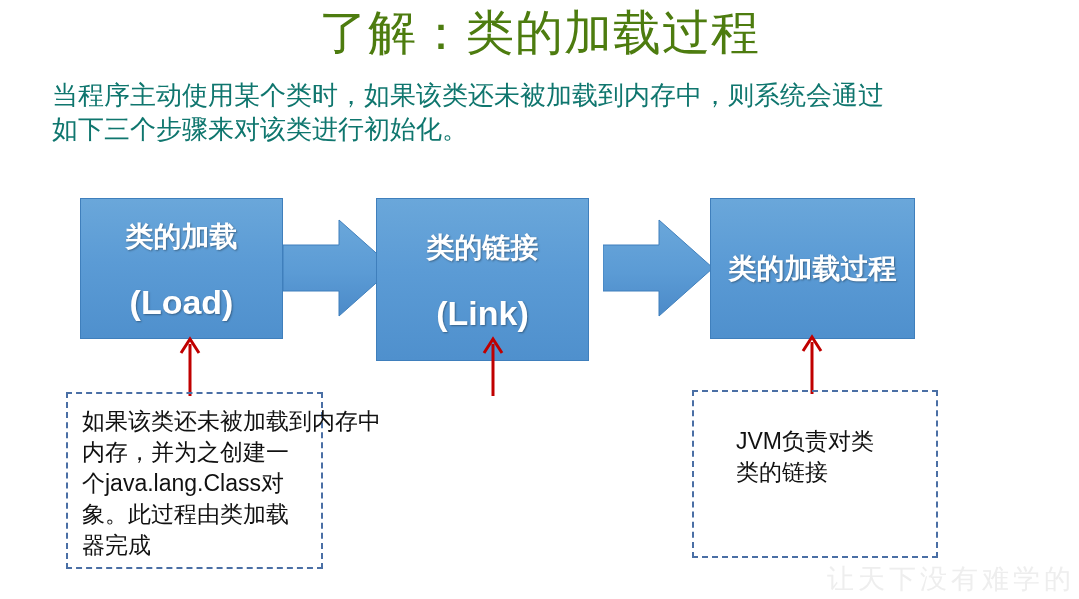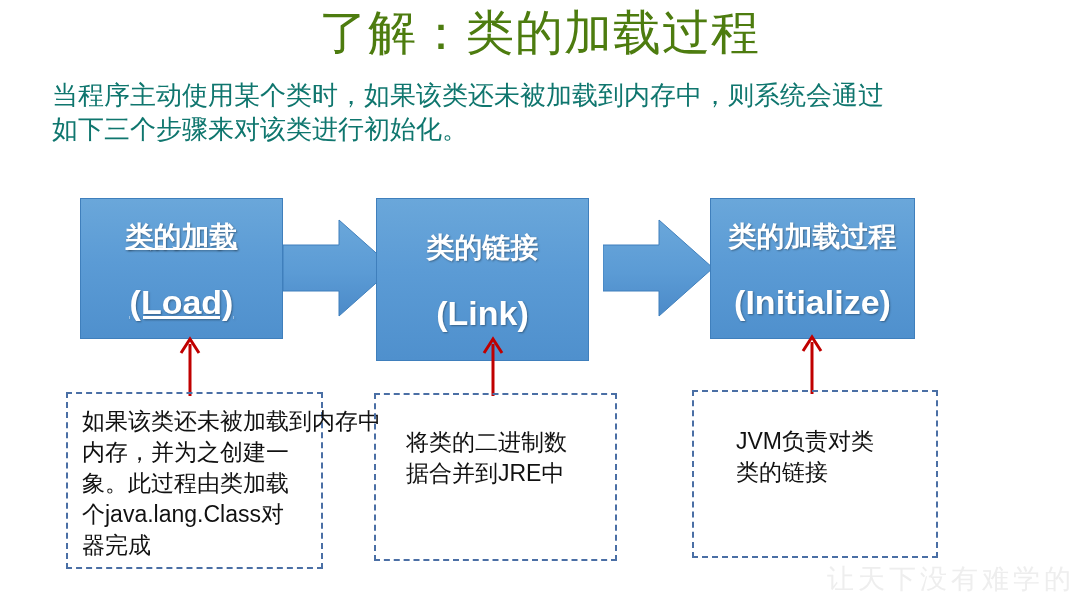--- a/index.html
+++ b/index.html
@@ -68,21 +68,21 @@
   }
   .stage-en {
     font-family: "Liberation Sans", "DejaVu Sans", sans-serif;
     font-size: 34px;
     font-weight: 700;
     line-height: 36px;
     white-space: nowrap;
     margin-top: 28px;
   }
 
-  #box-load      { left: 80px;  top: 198px; width: 203px; height: 141px; text-decoration: underline; }
+  #box-load      { left: 80px;  top: 198px; width: 203px; height: 141px; }
   #box-link      { left: 376px; top: 198px; width: 213px; height: 163px; }
   #box-init      { left: 710px; top: 198px; width: 205px; height: 141px; }
 
   
   .block-arrow {
     position: absolute;
     width: 110px;
     height: 112px;
   }
   #arrow-load-link { left: 283px; top: 212px; }
@@ -176,21 +176,20 @@
         <stop offset="0%" stop-color="#6aa7da"></stop>
         <stop offset="55%" stop-color="#5b9bd5"></stop>
         <stop offset="100%" stop-color="#4b8ac8"></stop>
       </linearGradient>
     </defs>
     <polygon points="0,33 56,33 56,8 110,56 56,104 56,79 0,79" fill="url(#ag2)" stroke="#3f7fbc" stroke-width="1"></polygon>
   </svg>
 
   <div class="stage-box" id="box-init">
     <div class="stage-cn">类的加载过程</div>
-    <div class="stage-en">(Initialize)</div>
   </div>
 
   <svg class="red-arrow" id="red-arrow-1" viewBox="0 0 26 60">
     <line x1="13" y1="60" x2="13" y2="8" stroke="#c00000" stroke-width="3"></line>
     <polyline points="4,17 13,3 22,17" fill="none" stroke="#c00000" stroke-width="3"></polyline>
   </svg>
 
   <svg class="red-arrow" id="red-arrow-2" viewBox="0 0 26 60">
     <line x1="13" y1="60" x2="13" y2="8" stroke="#c00000" stroke-width="3"></line>
     <polyline points="4,17 13,3 22,17" fill="none" stroke="#c00000" stroke-width="3"></polyline>
@@ -198,32 +197,26 @@
 
   <svg class="red-arrow" id="red-arrow-3" viewBox="0 0 26 60">
     <line x1="13" y1="60" x2="13" y2="8" stroke="#c00000" stroke-width="3"></line>
     <polyline points="4,17 13,3 22,17" fill="none" stroke="#c00000" stroke-width="3"></polyline>
   </svg>
 
   <div class="note-box" id="note-load">
     <div class="note-text">
       <span class="ln">如果该类还未被加载到内存中</span>
       <span class="ln">内存，并为之创建一</span>
+      <span class="ln">个java.lang.Class对</span>
       <span class="ln">象。此过程由类加载</span>
-      <span class="ln">个java.lang.Class对</span>
       <span class="ln">器完成</span>
     </div>
   </div>
 
-  <div class="note-box" id="note-link">
-    <div class="note-text">
-      <span class="ln">将类的二进制数</span>
-      <span class="ln">据合并到JRE中</span>
-    </div>
-  </div>
 
   <div class="note-box" id="note-init">
     <div class="note-text">
       <span class="ln">JVM负责对类</span>
       <span class="ln">类的链接</span>
     </div>
   </div>
 
   <div id="watermark">让天下没有难学的</div>
 

